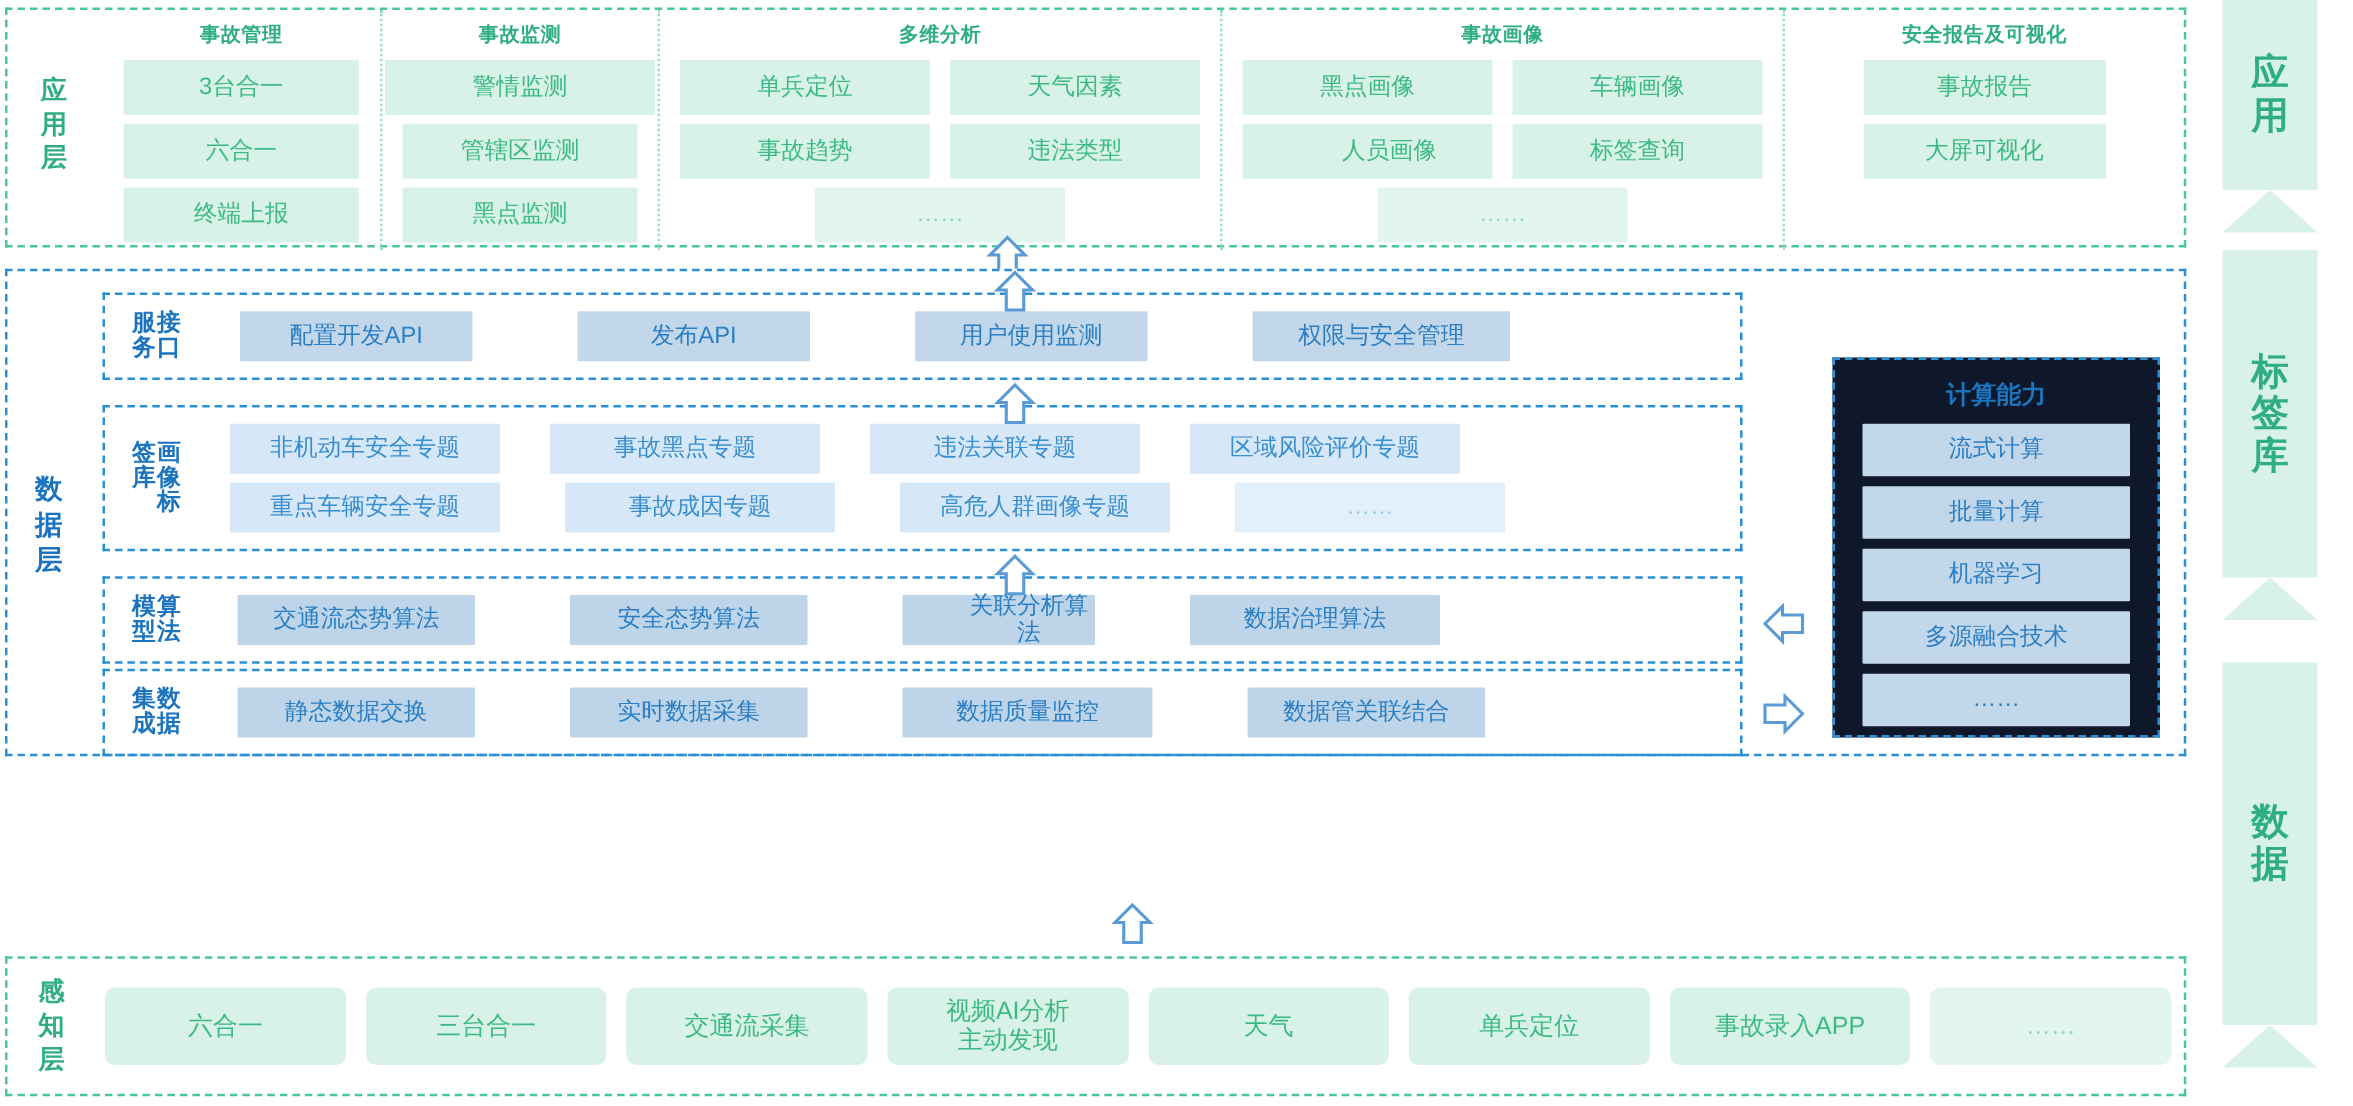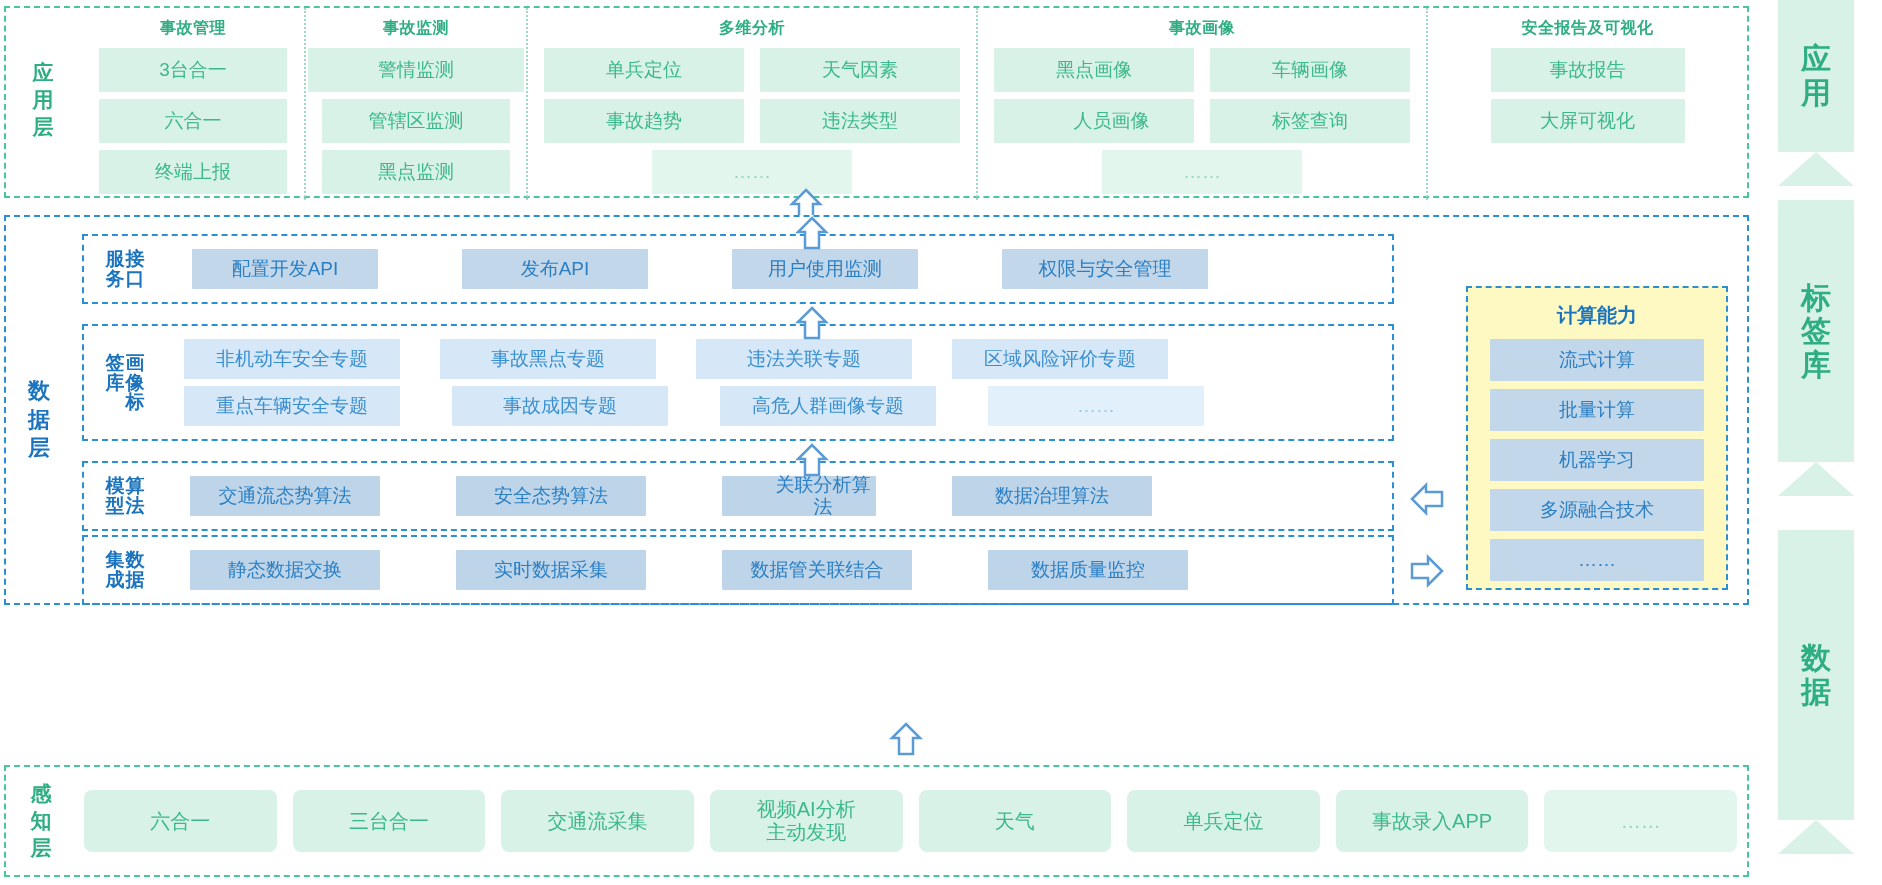--- a/index.html
+++ b/index.html
@@ -74,21 +74,21 @@
   .vlabel-cols > div { display: flex; flex-direction: column; line-height: 1.05; }
   .block-row { position: absolute; left: 84px; top: 0; right: 6px; height: 100%;
                display: flex; flex-direction: column; justify-content: center; gap: 7px; }
   .block-line { display: flex; }
   .block-line .chip { font-size: 19px; height: 40px; border-radius: 1px; }
 
   
   .compute-panel {
     position: absolute; left: 1466px; top: 286px;
     width: 262px; height: 304px;
-    border: 2px dashed #2b8fd4; background: #fef9c3;
+    border: 2px dashed #2b8fd4; background: #0f172a;
     padding-top: 14px;
   }
   .compute-title {
     color: #1b74bd; font-weight: bold; font-size: 20px; text-align: center;
     margin-bottom: 10px;
   }
   .compute-list { display: flex; flex-direction: column; align-items: center; gap: 8px; }
   .compute-list .chip { width: 214px; height: 42px; font-size: 19px; border-radius: 1px; }
 
   
@@ -308,22 +308,22 @@
             </div>
           <div>
               <span>集<br>成</span>
             </div>
         </div>
       </div>
       <div class="block-row">
         <div class="block-line" style="gap:76px; padding-left:22px;">
           <div class="chip chip-blue-mid" style="width:190px;">静态数据交换</div>
           <div class="chip chip-blue-mid" style="width:190px;">实时数据采集</div>
+          <div class="chip chip-blue-mid" style="width:200px;">数据质量监控</div>
           <div class="chip chip-blue-mid" style="width:190px;">数据管关联结合</div>
-          <div class="chip chip-blue-mid" style="width:200px;">数据质量监控</div>
         </div>
       </div>
     </div>
 
     <div class="up-arrow" style="left:1404px; top:265px; transform: rotate(-90deg);">
       <svg viewBox="0 0 34 34">
           <path d="M17 2 L31 16 L24 16 L24 32 L10 32 L10 16 L3 16 Z" fill="#ffffff" stroke="#5b9bd5" stroke-width="2.5"></path>
         </svg>
     </div>
     <div class="up-arrow" style="left:1404px; top:337px; transform: rotate(90deg);">

